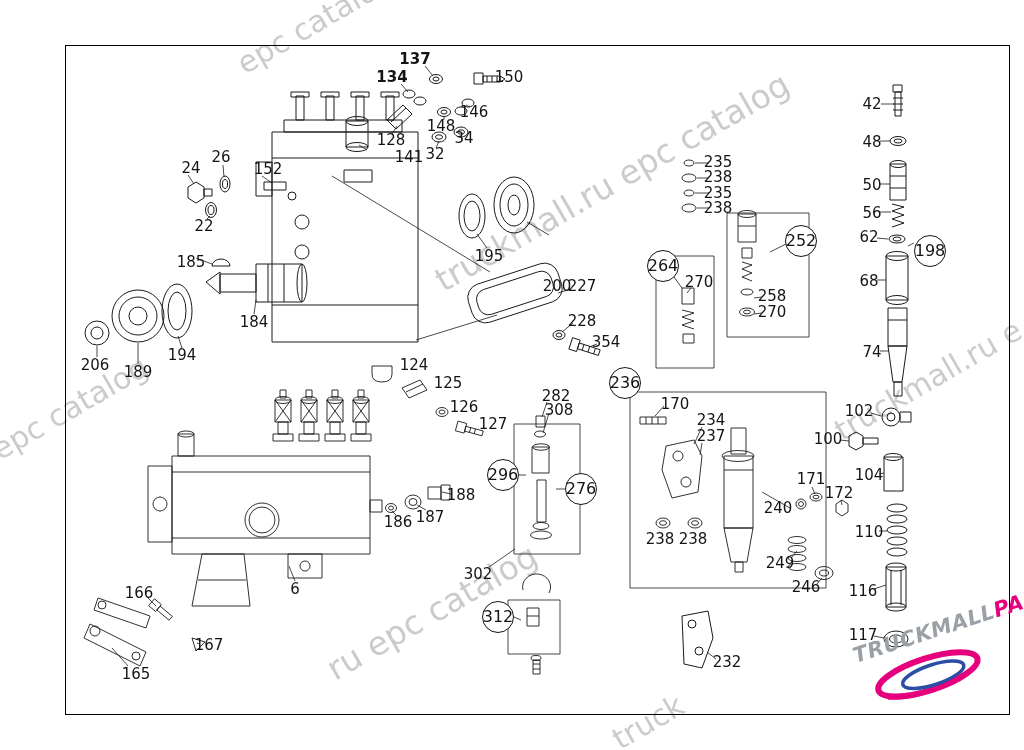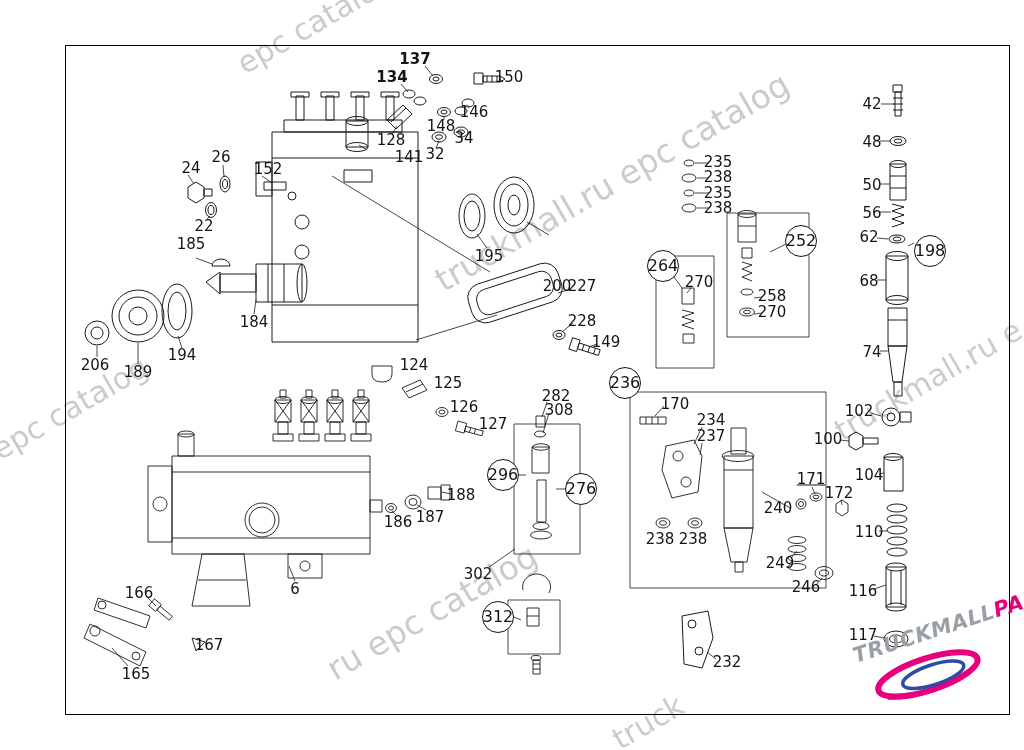--- a/index.html
+++ b/index.html
@@ -429,30 +429,30 @@
       <div class="label" style="left: 474px; top: 112px;">146</div>
       <div class="label" style="left: 441px; top: 126px;">148</div>
       <div class="label" style="left: 391px; top: 140px;">128</div>
       <div class="label" style="left: 369px; top: 157px; margin-left: 40px;">141</div>
       <div class="label" style="left: 435px; top: 154px;">32</div>
       <div class="label" style="left: 464px; top: 138px;">34</div>
       <div class="label" style="left: 191px; top: 168px;">24</div>
       <div class="label" style="left: 221px; top: 157px;">26</div>
       <div class="label" style="left: 259px; top: 169px; margin-left: 9px;">152</div>
       <div class="label" style="left: 204px; top: 226px;">22</div>
-      <div class="label" style="left: 191px; top: 244px;">185</div>
+      <div class="label" style="left: 191px; top: 262px;">185</div>
       <div class="label" style="left: 254px; top: 322px;">184</div>
       <div class="label" style="left: 95px; top: 365px;">206</div>
       <div class="label" style="left: 138px; top: 372px;">189</div>
       <div class="label" style="left: 182px; top: 355px;">194</div>
       <div class="label" style="left: 489px; top: 256px;">195</div>
       <div class="label" style="left: 557px; top: 242px; margin-top: 44px;">200</div>
       <div class="label" style="left: 582px; top: 286px;">227</div>
       <div class="label" style="left: 582px; top: 321px;">228</div>
-      <div class="label" style="left: 606px; top: 342px;">149</div>
+      <div class="label" style="left: 606px; top: 342px;">354</div>
       <div class="label" style="left: 718px; top: 162px;">235</div>
       <div class="label" style="left: 718px; top: 177px;">238</div>
       <div class="label" style="left: 718px; top: 193px;">235</div>
       <div class="label" style="left: 718px; top: 208px;">238</div>
       <div class="label circled" style="left: 801px; top: 241px;">252</div>
       <div class="label circled" style="left: 663px; top: 266px;">264</div>
       <div class="label" style="left: 699px; top: 282px;">270</div>
       <div class="label" style="left: 772px; top: 296px;">258</div>
       <div class="label" style="left: 772px; top: 312px;">270</div>
       <div class="label circled" style="left: 625px; top: 383px;">236</div>
@@ -474,21 +474,21 @@
       <div class="label" style="left: 448px; top: 383px;">125</div>
       <div class="label" style="left: 464px; top: 407px;">126</div>
       <div class="label" style="left: 493px; top: 424px;">127</div>
       <div class="label" style="left: 556px; top: 396px;">282</div>
       <div class="label" style="left: 559px; top: 410px;">308</div>
       <div class="label circled" style="left: 503px; top: 475px;">296</div>
       <div class="label circled" style="left: 581px; top: 489px;">276</div>
       <div class="label" style="left: 675px; top: 404px;">170</div>
       <div class="label" style="left: 711px; top: 420px;">234</div>
       <div class="label" style="left: 711px; top: 436px;">237</div>
-      <div class="label" style="left: 811px; top: 479px; text-decoration: underline;">171</div>
+      <div class="label" style="left: 811px; top: 479px;">171</div>
       <div class="label" style="left: 839px; top: 493px;">172</div>
       <div class="label" style="left: 778px; top: 508px;">240</div>
       <div class="label" style="left: 780px; top: 563px;">249</div>
       <div class="label" style="left: 806px; top: 587px;">246</div>
       <div class="label" style="left: 660px; top: 539px;">238</div>
       <div class="label" style="left: 693px; top: 539px;">238</div>
       <div class="label" style="left: 727px; top: 662px;">232</div>
       <div class="label" style="left: 478px; top: 574px;">302</div>
       <div class="label circled" style="left: 498px; top: 617px;">312</div>
       <div class="label" style="left: 461px; top: 495px;">188</div>

